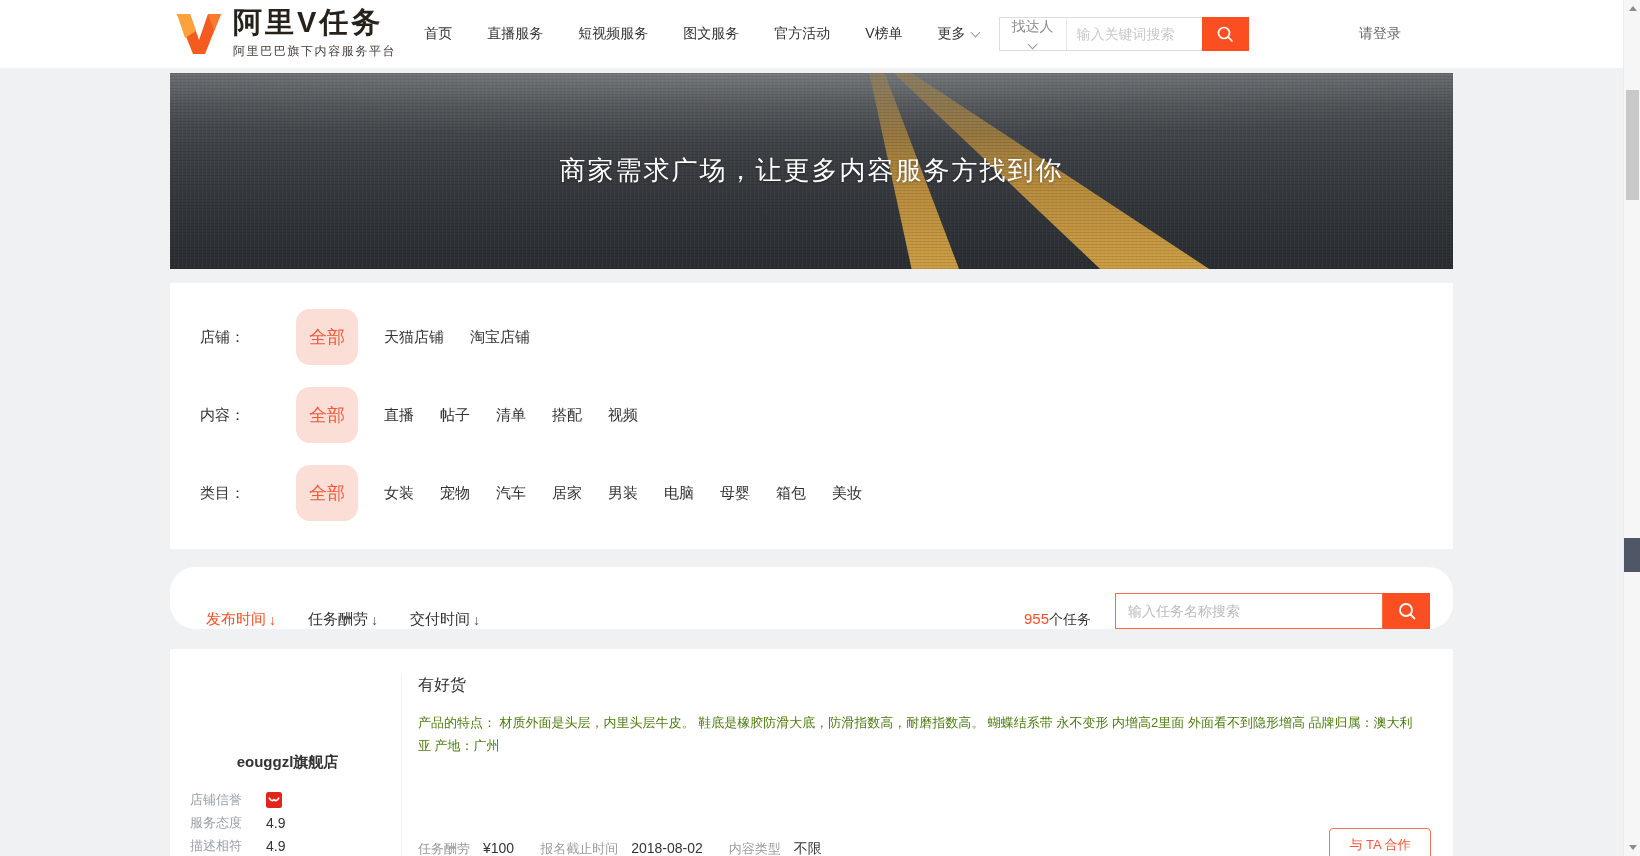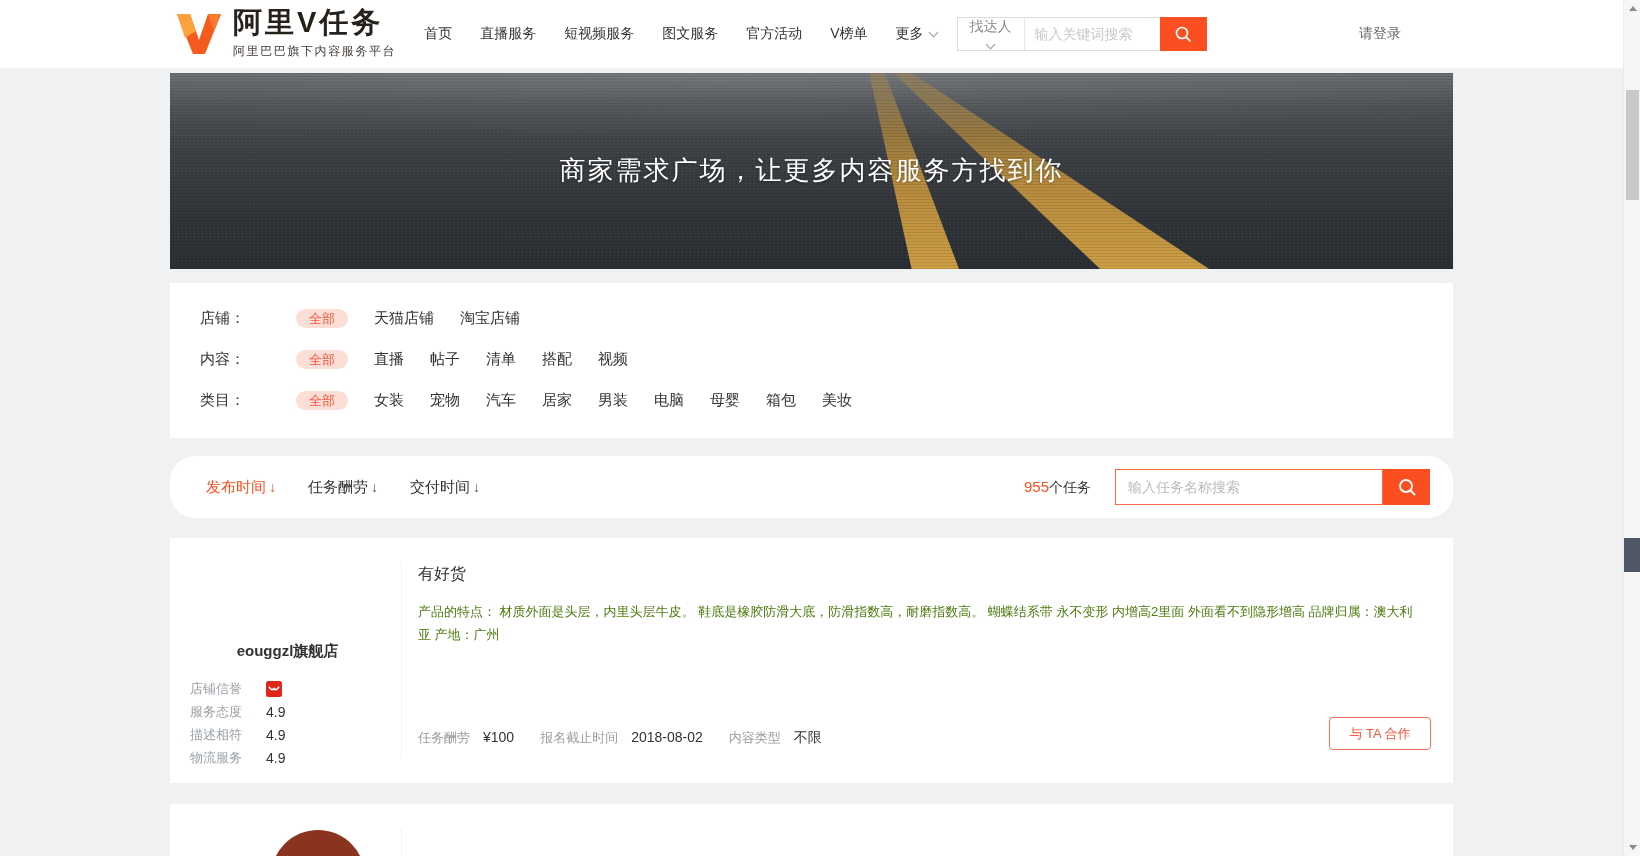--- a/index.html
+++ b/index.html
@@ -9,21 +9,21 @@
   .container { width:1283px; margin:0 auto; }
 
   
   .topbar { background:#fff; height:68px; }
   .topbar-inner { width:1283px; margin:0 auto; height:100%; display:flex; align-items:center; }
   .brand { display:flex; align-items:center; gap:11px; cursor:pointer; margin-left:6px; }
   .brand-v svg { display:block; }
   .brand-text { display:flex; flex-direction:column; }
   .brand-text .t { font-size:29px; font-weight:bold; color:#27211b; letter-spacing:3px; line-height:1; }
   .brand-text .s { font-size:12px; color:#403a35; letter-spacing:1.6px; margin-top:6px; }
-  .nav { display:flex; align-items:center; margin-left:28px; gap:28px; }
+  .nav { display:flex; align-items:center; margin-left:28px; gap:35px; }
   .nav-item { font-size:14px; color:#333; cursor:pointer; white-space:nowrap; }
   .nav-more { display:flex; align-items:center; gap:6px; }
   .chev { width:7px; height:7px; border-right:1px solid #999; border-bottom:1px solid #999; transform:rotate(45deg); margin-top:-4px; }
   .search-group { display:flex; align-items:center; border:1px solid #ddd; height:34px; margin-left:20px; width:250px; background:#fff; }
   .sg-cat { display:flex; align-items:center; gap:9px; padding:0 12px; font-size:14px; color:#8c8c8c; height:100%; border-right:1px solid #e6e6e6; cursor:pointer;flex-direction:column; }
   .sg-input { flex:1; height:100%; border:none; outline:none; padding:0 10px; font-size:14px; color:#8b5cf6; min-width:0; background:transparent; }
   .sg-input::placeholder { color:#c9c9c9; }
   .sg-btn { width:47px; height:34px; margin:-1px -1px -1px 0; background:#fb4f21; border:none; display:flex; align-items:center; justify-content:center; cursor:pointer; }
   .login { margin-left:auto; margin-right:52px; font-size:14px; color:#666; cursor:pointer; }
 
@@ -40,25 +40,25 @@
       repeating-linear-gradient(0deg, rgba(0,0,0,.10) 0 1px, transparent 1px 3px),
       repeating-linear-gradient(90deg, rgba(255,255,255,.03) 0 1px, transparent 1px 4px); }
   .hero-title { position:absolute; width:100%; top:80px; text-align:center; color:#fff; font-size:26px; letter-spacing:2px; text-shadow:0 1px 3px rgba(0,0,0,.35); }
 
   
   .panel { background:#fff; }
   .filters { margin-top:14px; padding:26px 30px 6px; }
   .frow { display:flex; align-items:center; margin-bottom:22px; }
   .flabel { font-size:15px; color:#333; width:64px; margin-right:32px; flex-shrink:0; }
   .fopts { display:flex; align-items:center; gap:26px; }
-  .fpill { background:#fbded6; color:#f4573a; font-size:13px; padding:3px 13px; border-radius:14px; cursor:pointer; line-height:1; }
+  .fpill { background:#fbded6; color:#f4573a; font-size:18px; padding:19px 13px; border-radius:14px; cursor:pointer; line-height:1; }
   .fopt { font-size:15px; color:#333; cursor:pointer; }
 
   
-  .sortbar { margin-top:18px; height:62px; display:flex; align-items:center; padding:0 23px 0 36px;border-radius:25px; }
+  .sortbar { margin-top:18px; height:62px; display:flex; align-items:flex-end; padding:0 23px 0 36px;border-radius:25px; }
   .sort-item { display:flex; align-items:center; gap:3px; margin-right:32px; font-size:15px; color:#333; cursor:pointer; }
   .sort-item .arrow { font-size:14px; color:#555; }
   .sort-item.active { color:#fb4f21; }
   .sort-item.active .arrow { color:#fb4f21; }
   .count { margin-left:auto; font-size:14px; color:#333; margin-right:24px; white-space:nowrap; }
   .count b { color:#fb4f21; font-weight:normal; font-size:15px; }
   .task-search { display:flex; }
   .ts-input { width:268px; height:36px; border:1px solid #fb6b43; padding:0 12px; font-size:14px; outline:none; color:#333; }
   .ts-input::placeholder { color:#bbb; }
   .ts-btn { width:47px; height:36px; background:#fb4f21; border:none; cursor:pointer; display:flex; align-items:center; justify-content:center; }

